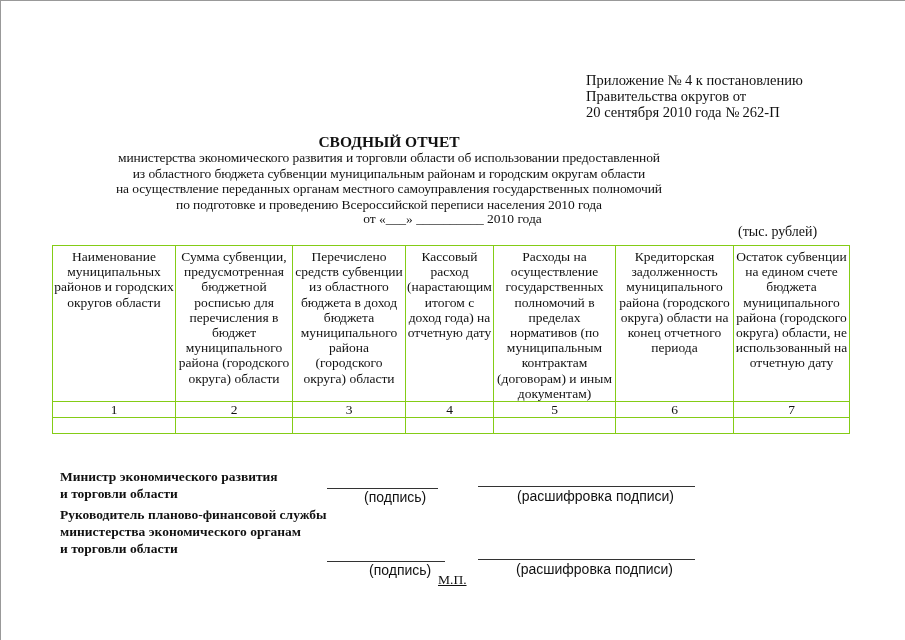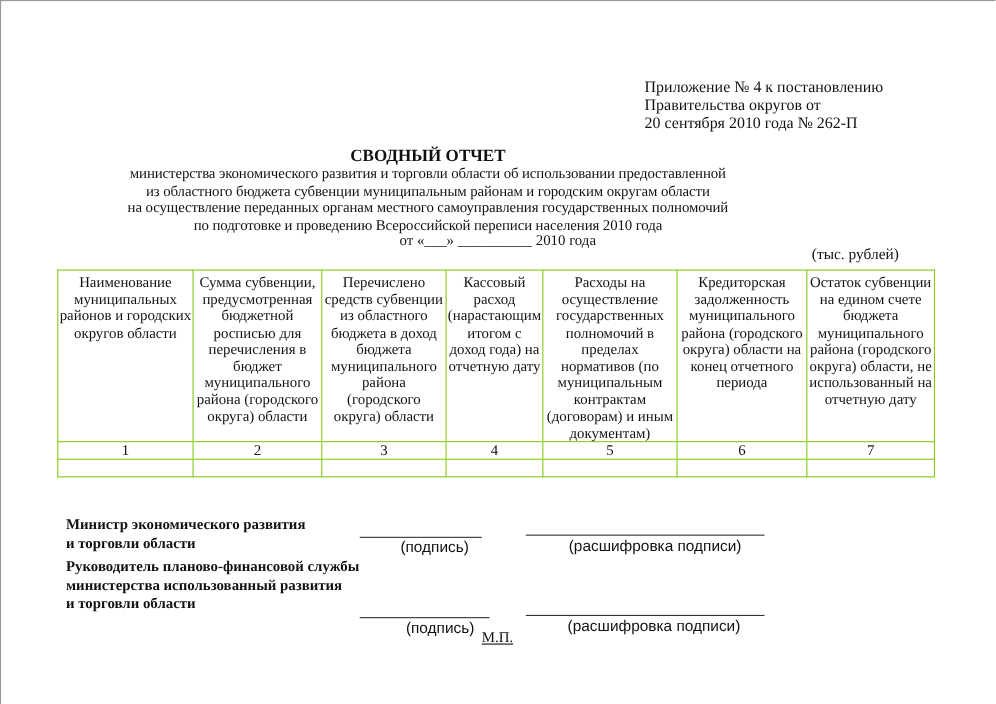--- a/index.html
+++ b/index.html
@@ -109,21 +109,21 @@
   <div>Министр экономического развития</div>
   <div>и торговли области</div>
 </div>
 <div class="sig-line" style="left:327px; top:488px; width:111px;"></div>
 <div class="sig-caption" style="left:364px; top:489px;">(подпись)</div>
 <div class="sig-line" style="left:478px; top:486px; width:217px;"></div>
 <div class="sig-caption" style="left:517px; top:488px;">(расшифровка подписи)</div>
 
 <div class="sig-block" style="top:506px;">
   <div>Руководитель планово-финансовой службы</div>
-  <div>министерства использованный развития</div>
+  <div>министерства экономического органам</div>
   <div>и торговли области</div>
 </div>
 <div class="sig-line" style="left:327px; top:561px; width:118px;"></div>
 <div class="sig-caption" style="left:369px; top:562px;">(подпись)</div>
 <div class="sig-line" style="left:478px; top:559px; width:217px;"></div>
 <div class="sig-caption" style="left:516px; top:561px;">(расшифровка подписи)</div>
 
 <div class="stamp">М.П.</div>
 
 </body></html>

